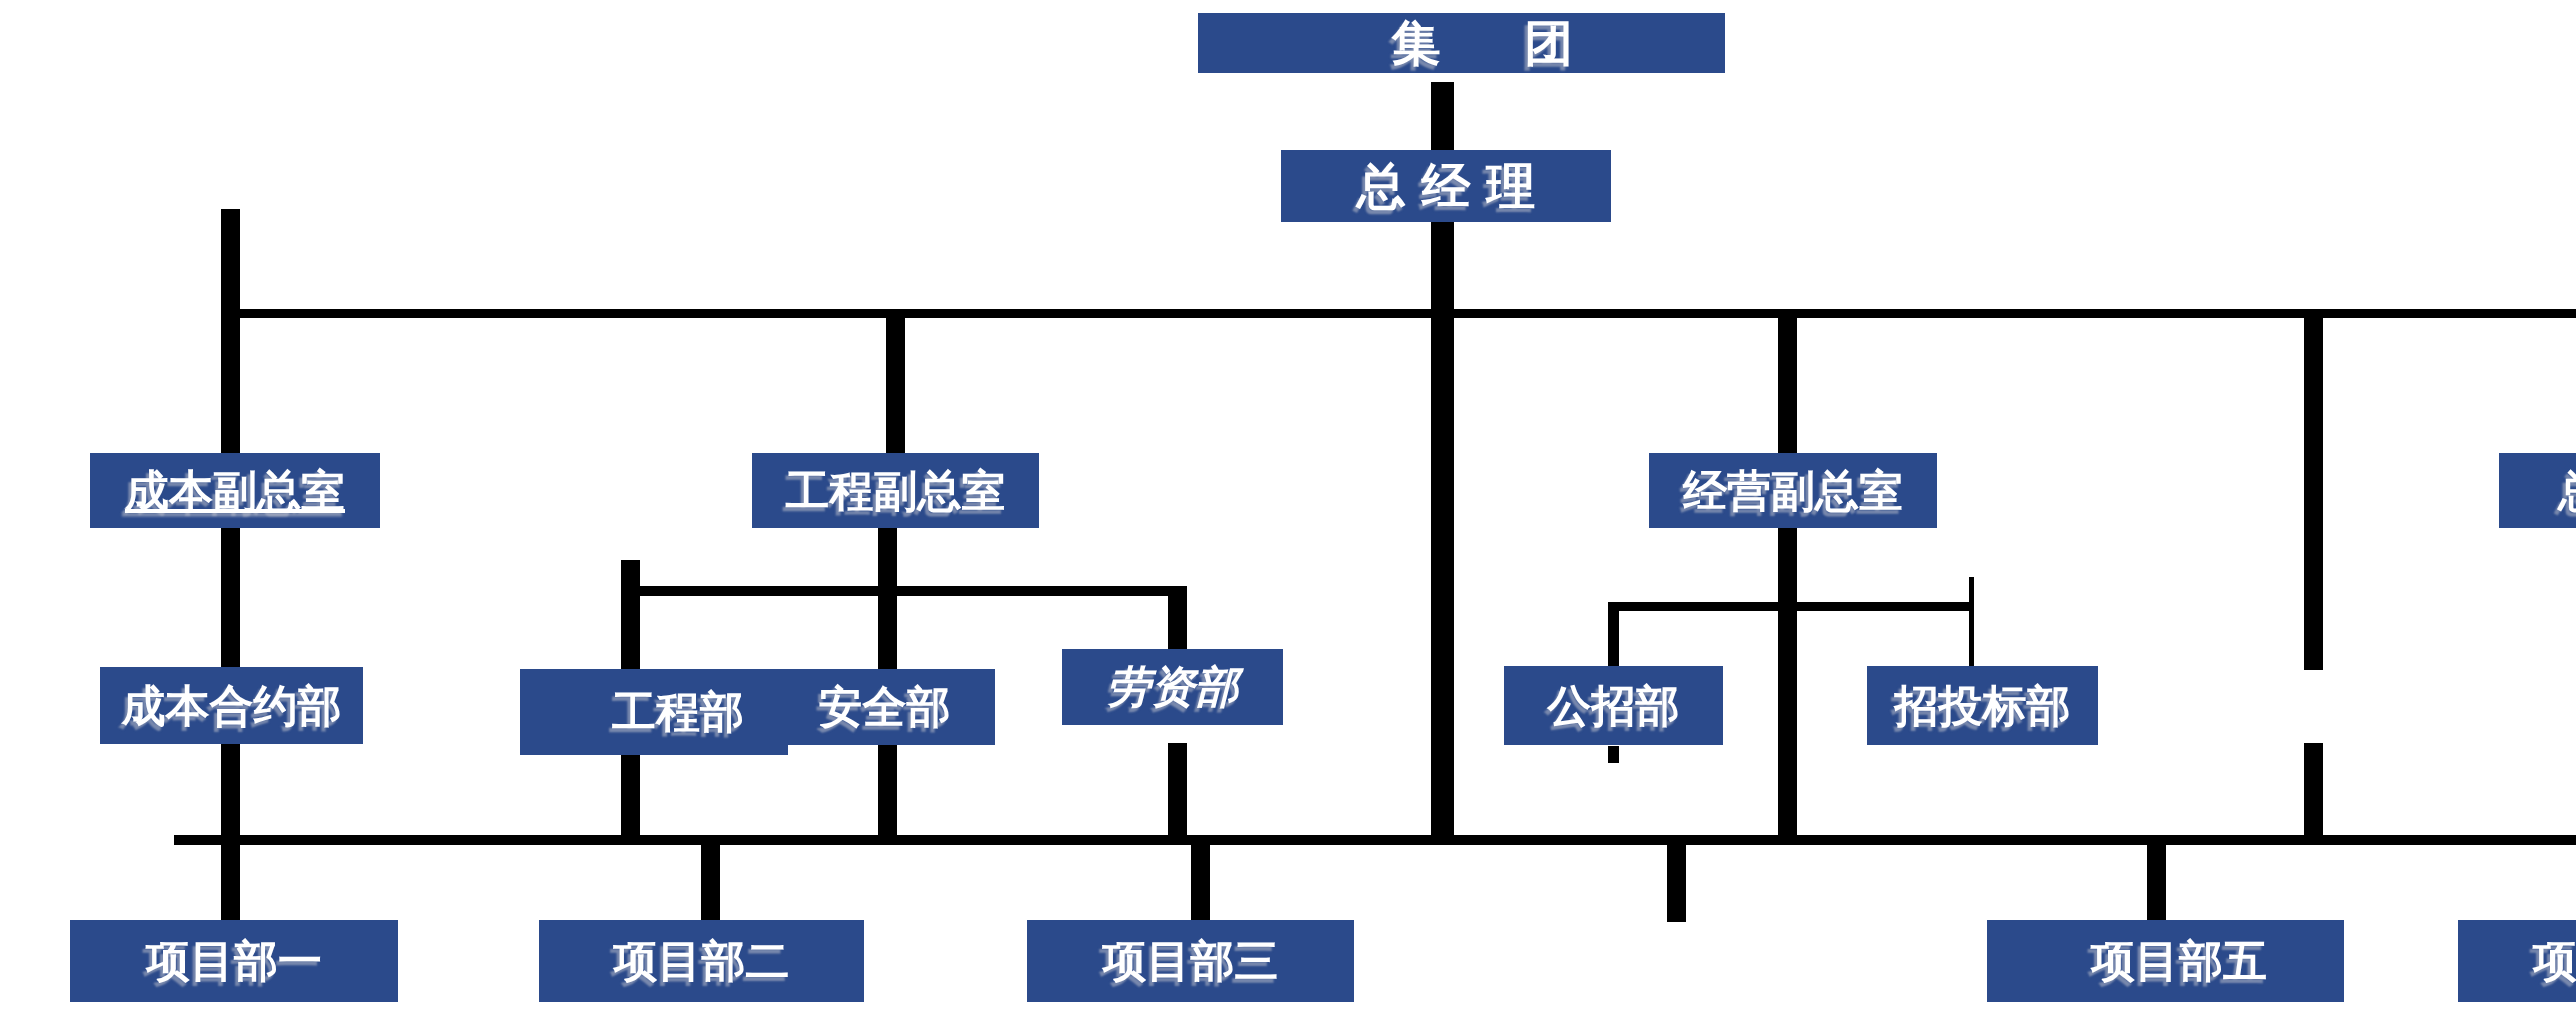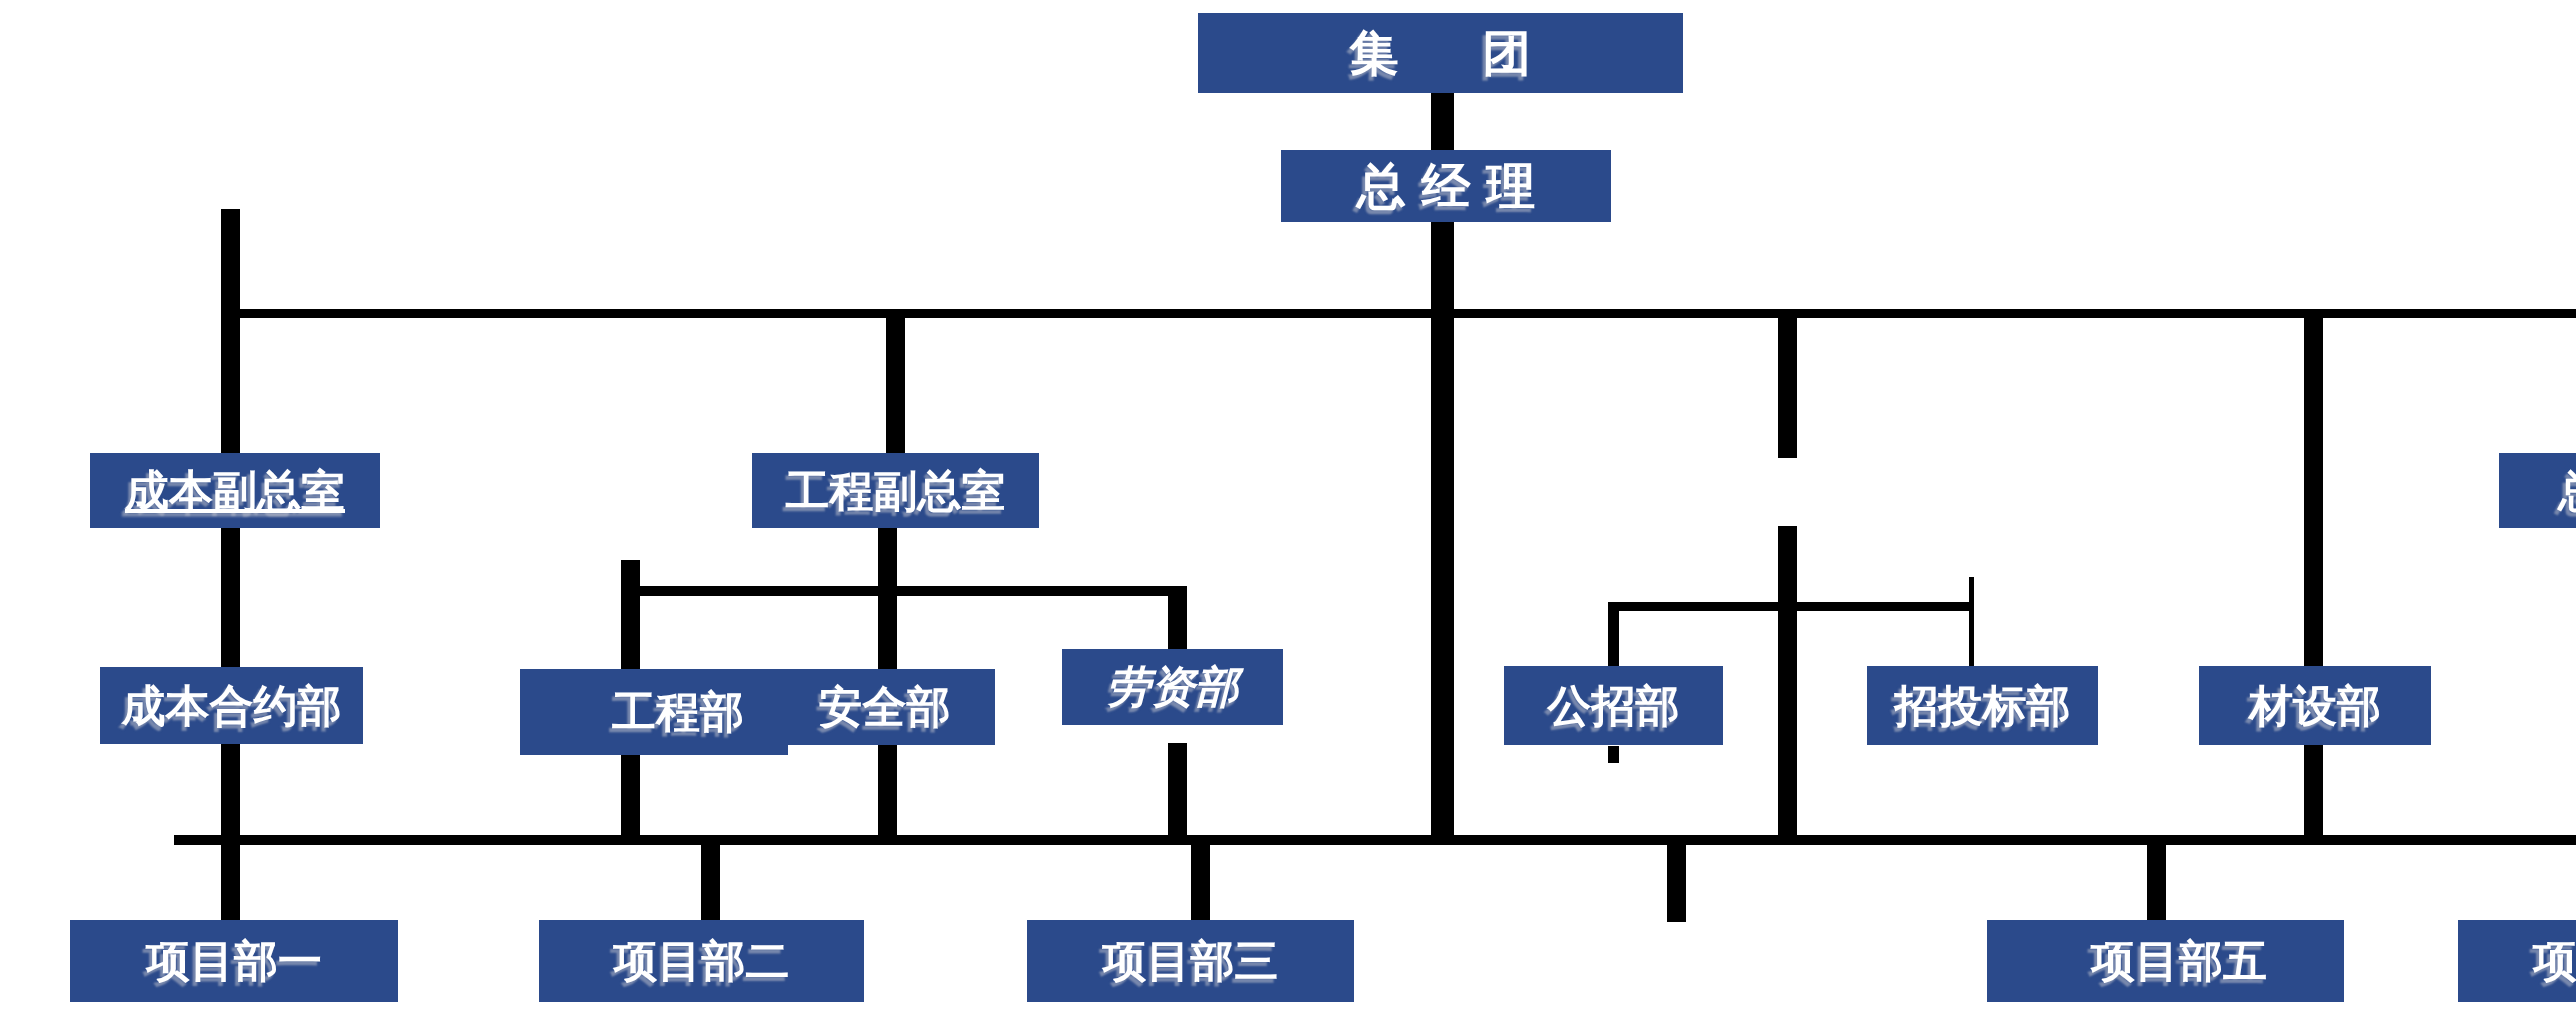--- a/index.html
+++ b/index.html
@@ -68,32 +68,35 @@
   <div class="line" style="left:1969px; top:577px; width:4.6px;  height:93px;"></div>
 
   <div class="line" style="left:2304px; top:315px;  width:18.5px; height:355px;"></div>
   <div class="line" style="left:2304px; top:743px; width:18.5px; height:97px;"></div>
 
   <div class="line" style="left:701px; top:842px; width:18.5px; height:80px;"></div>
   <div class="line" style="left:1191px; top:842px; width:18.5px; height:80px;"></div>
   <div class="line" style="left:1667px; top:842px; width:18.5px; height:80px;"></div>
   <div class="line" style="left:2147px; top:842px; width:18.5px; height:80px;"></div>
 
-  <div class="node big" style="left:1198px; top:13px;  width:485px; height:80px;">
+  <div class="node big" style="left:1198px; top:13px;  width:485px; height:60px;padding-left:42px;">
     <span class="ls-wide">集团</span>
   </div>
   <div class="node big" style="left:1281px; top:150px; width:330px; height:72px;">
     <span class="ls-med">总经理</span>
   </div>
 
   <div class="node" style="left:90px;  top:453px; width:290px; height:75px;text-decoration:underline;">
     <span>成本副总室</span>
   </div>
   <div class="node" style="left:752px; top:453px; width:287px; height:75px;">
     <span>工程副总室</span>
+  </div>
+  <div class="node" style="left:1649px; top:453px; width:288px; height:75px;">
+    <span>经营副总室</span>
   </div>
   <div class="node" style="left:2499px; top:453px; width:290px; height:75px;">
     <span class="ls-mid">总工室</span>
   </div>
 
   <div class="node" style="left:100px;  top:667px; width:263px; height:77px;">
     <span>成本合约部</span>
   </div>
   <div class="node" style="left:520px; top:669px; width:220px; height:86px;padding-left:48px;">
     <span>工程部</span>
@@ -103,23 +106,20 @@
   </div>
   <div class="node" style="left:1062px; top:649px; width:221px; height:76px;font-style:italic;">
     <span>劳资部</span>
   </div>
   <div class="node" style="left:1504px; top:666px; width:219px; height:79px;">
     <span>公招部</span>
   </div>
   <div class="node" style="left:1867px; top:666px; width:231px; height:79px;">
     <span>招投标部</span>
   </div>
-  <div class="node" style="left:2199px; top:666px; width:232px; height:79px;">
-    <span>材设部</span>
-  </div>
 
   <div class="node" style="left:70px;  top:920px; width:328px; height:82px;">
     <span>项目部一</span>
   </div>
   <div class="node" style="left:539px; top:920px; width:325px; height:82px;">
     <span>项目部二</span>
   </div>
   <div class="node" style="left:1027px; top:920px; width:327px; height:82px;">
     <span>项目部三</span>
   </div>

